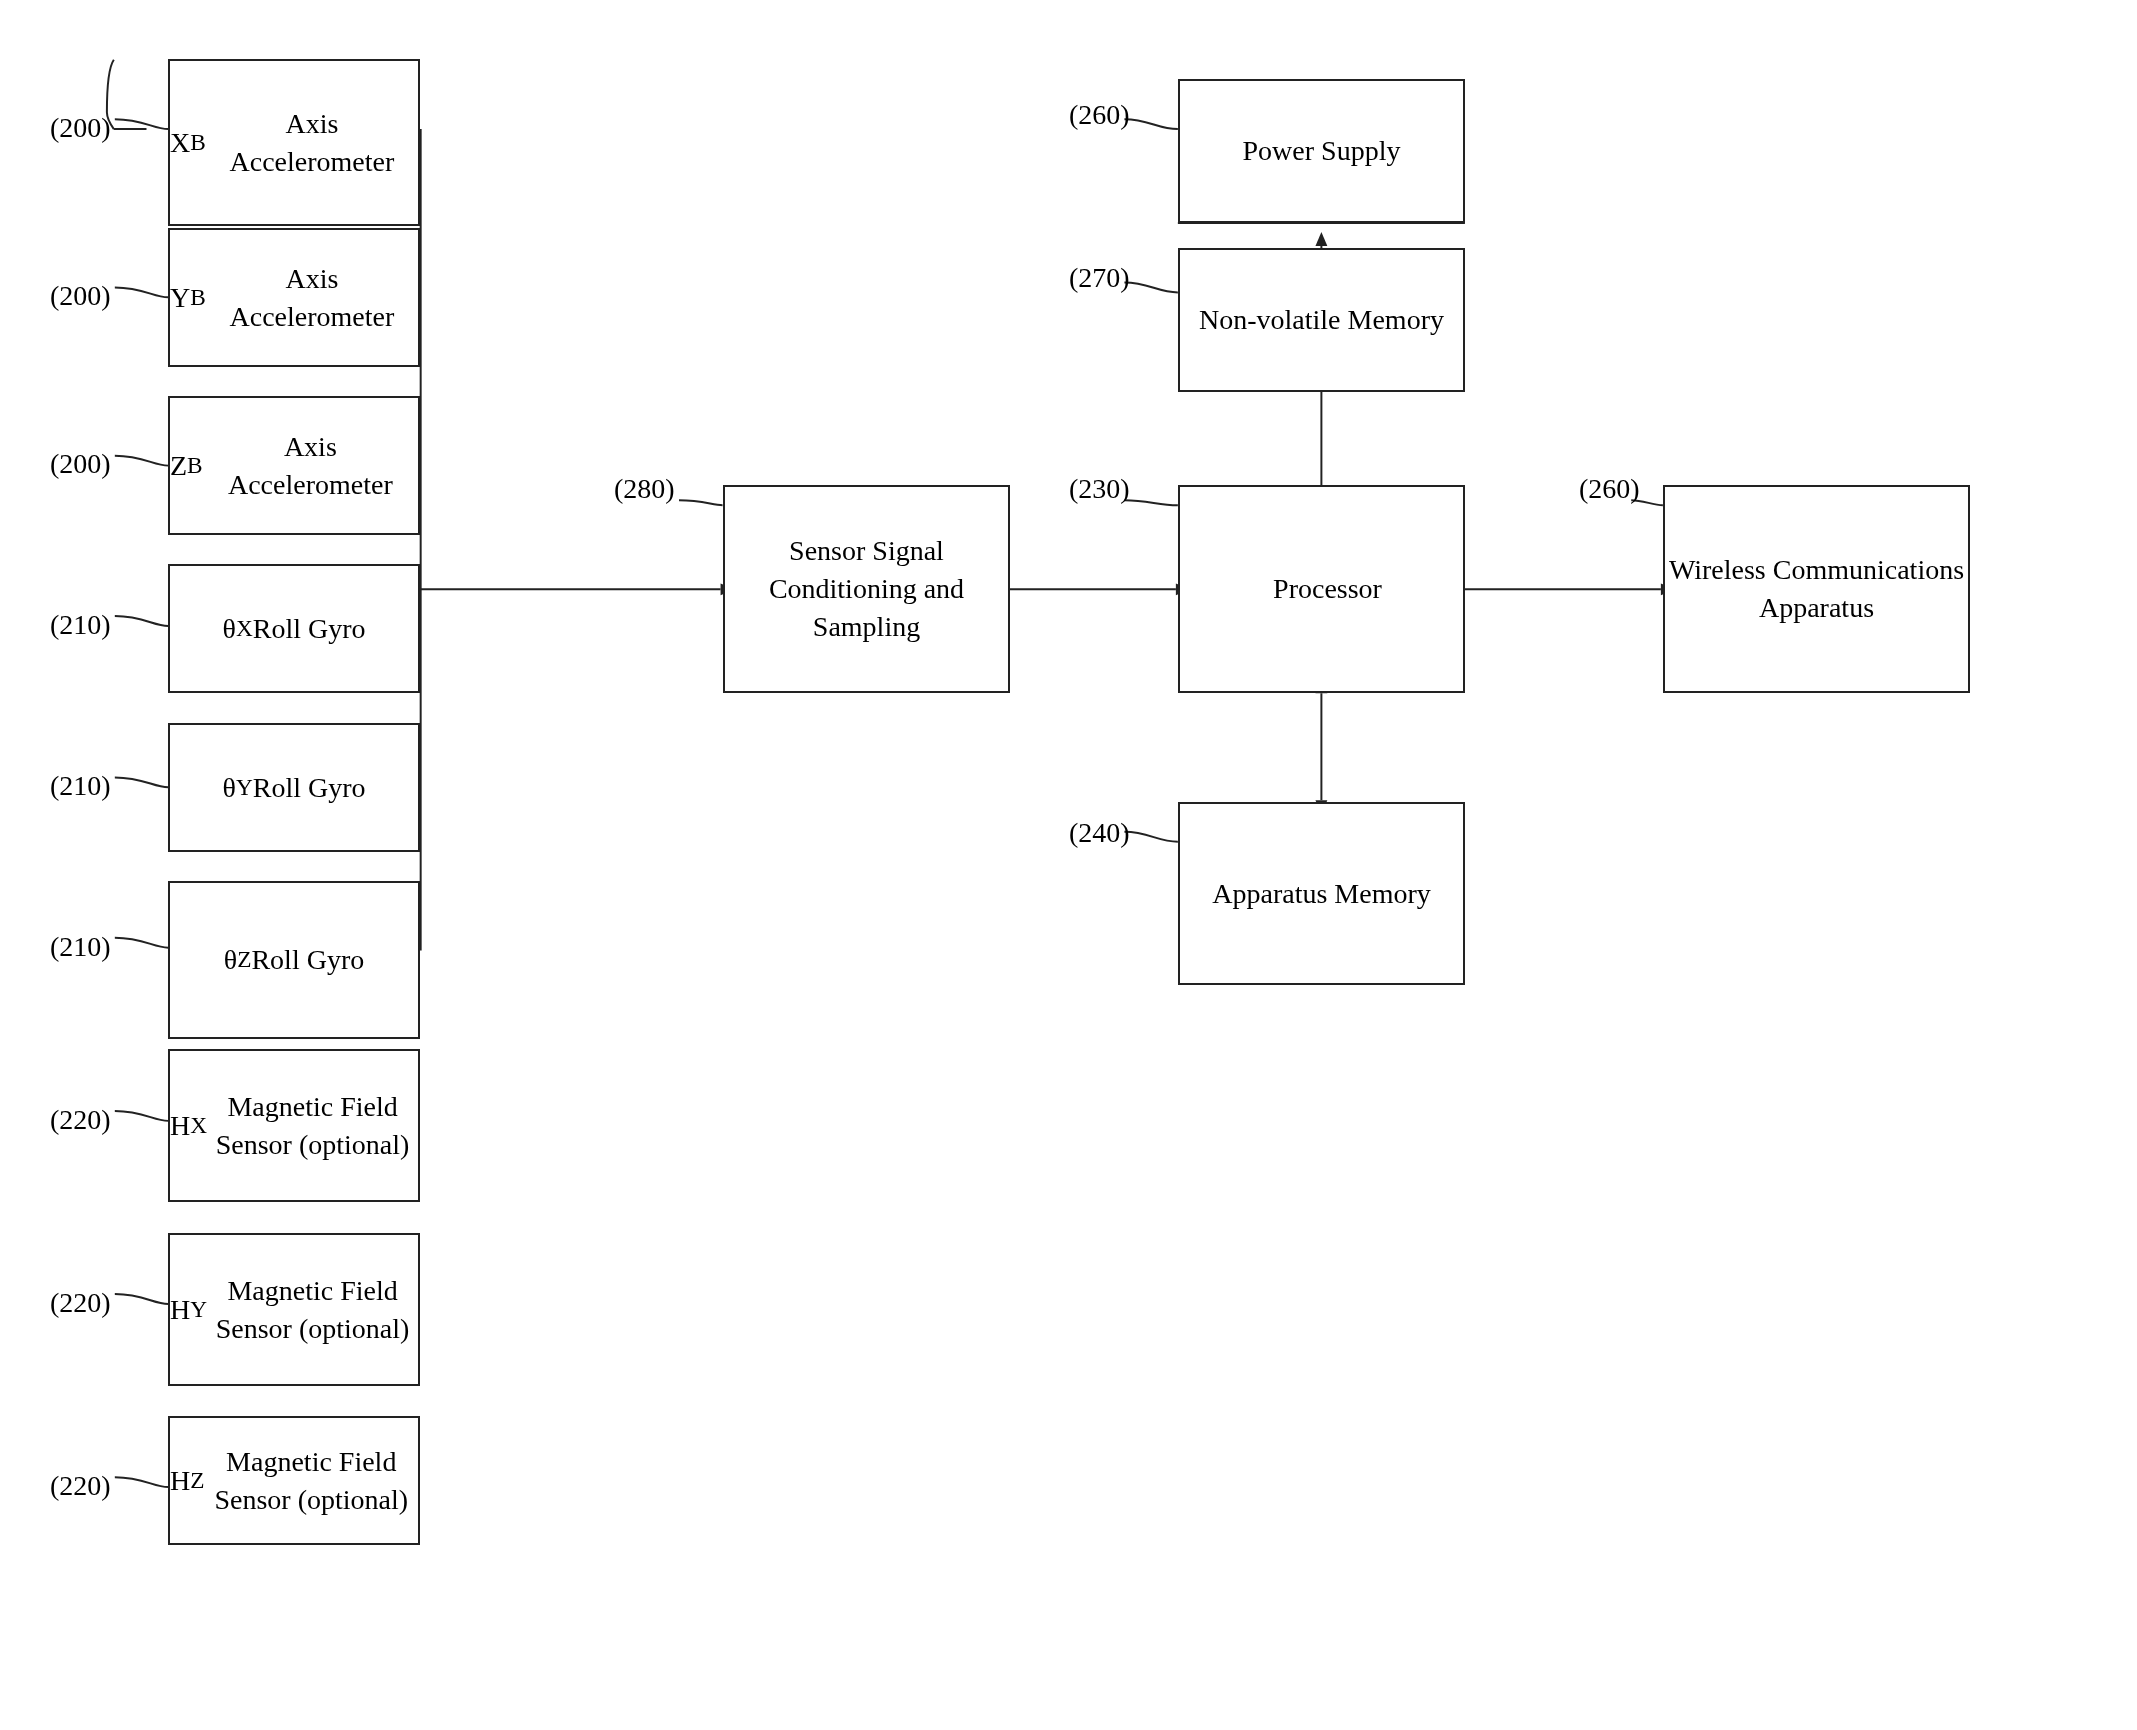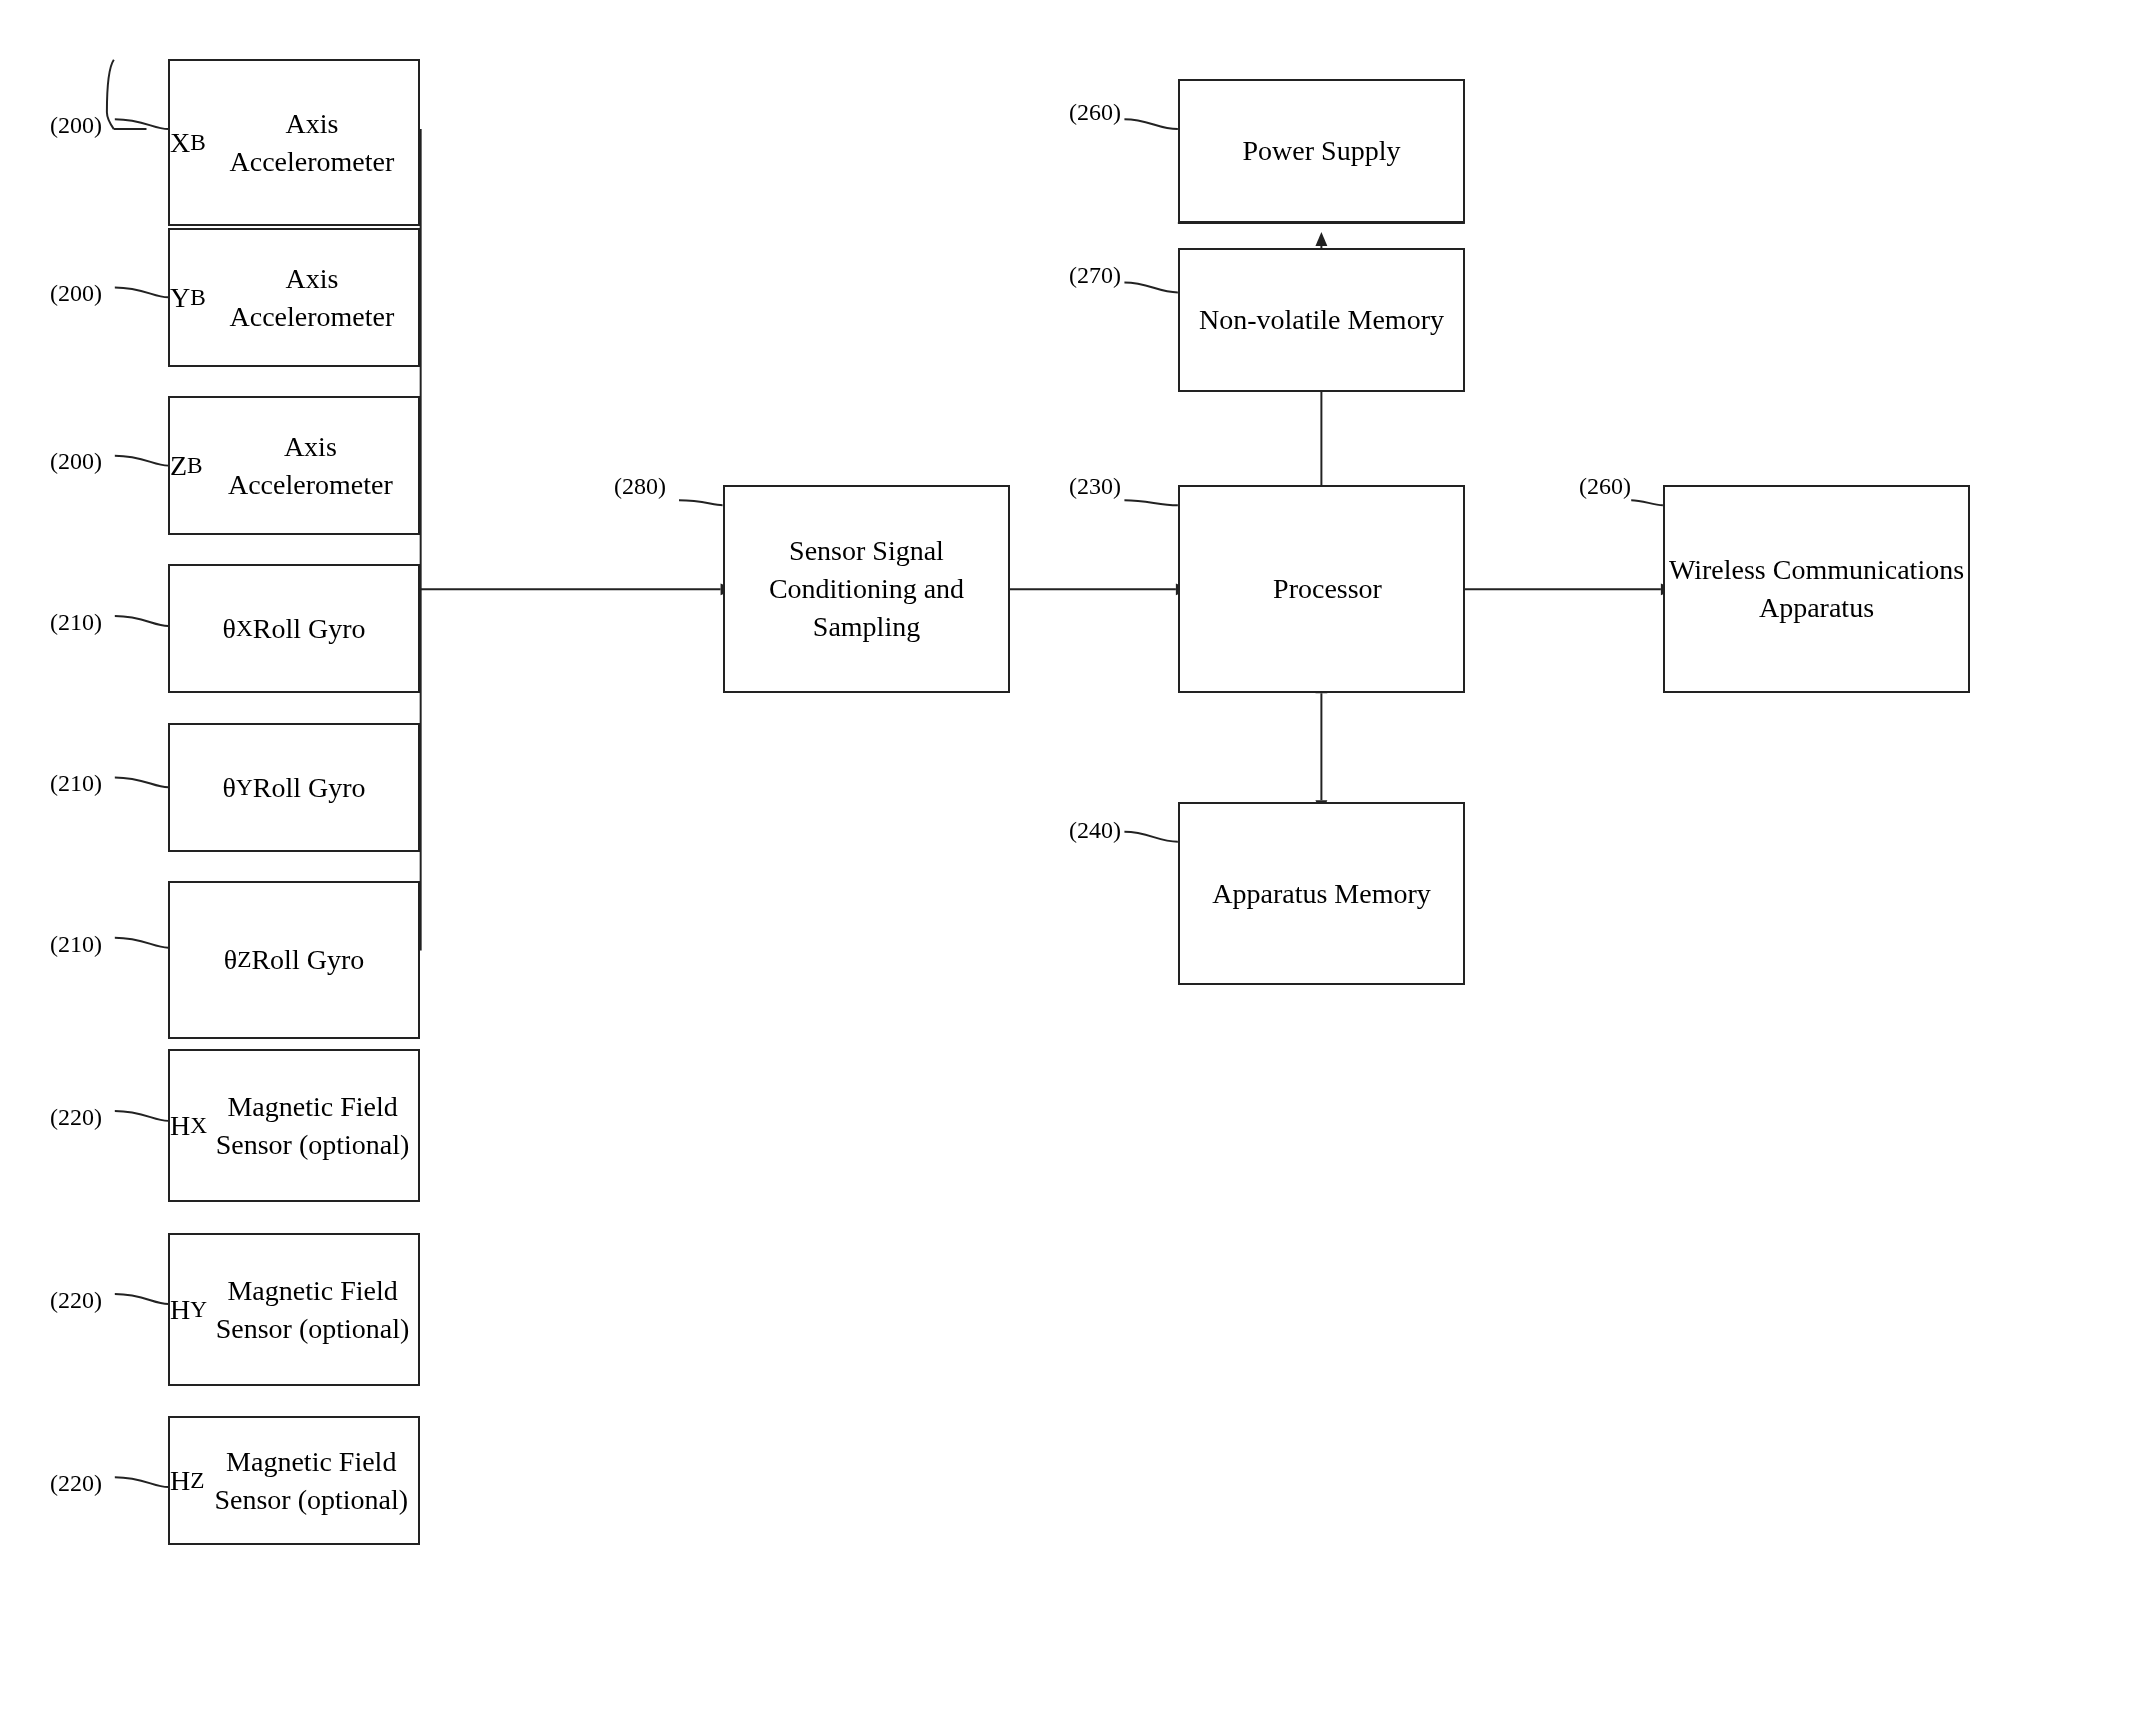--- a/index.html
+++ b/index.html
@@ -28,21 +28,21 @@
       align-items: center;
       justify-content: center;
       text-align: center;
       font-size: 28px;
       line-height: 1.35;
     }
 
     
     .ref-label {
       position: absolute;
-      font-size: 24px;
+      font-size: 28px;
       font-style: normal;
     }
 
     
     .svg-overlay {
       position: absolute;
       top: 0; left: 0;
       width: 2137px;
       height: 1731px;
       pointer-events: none;

